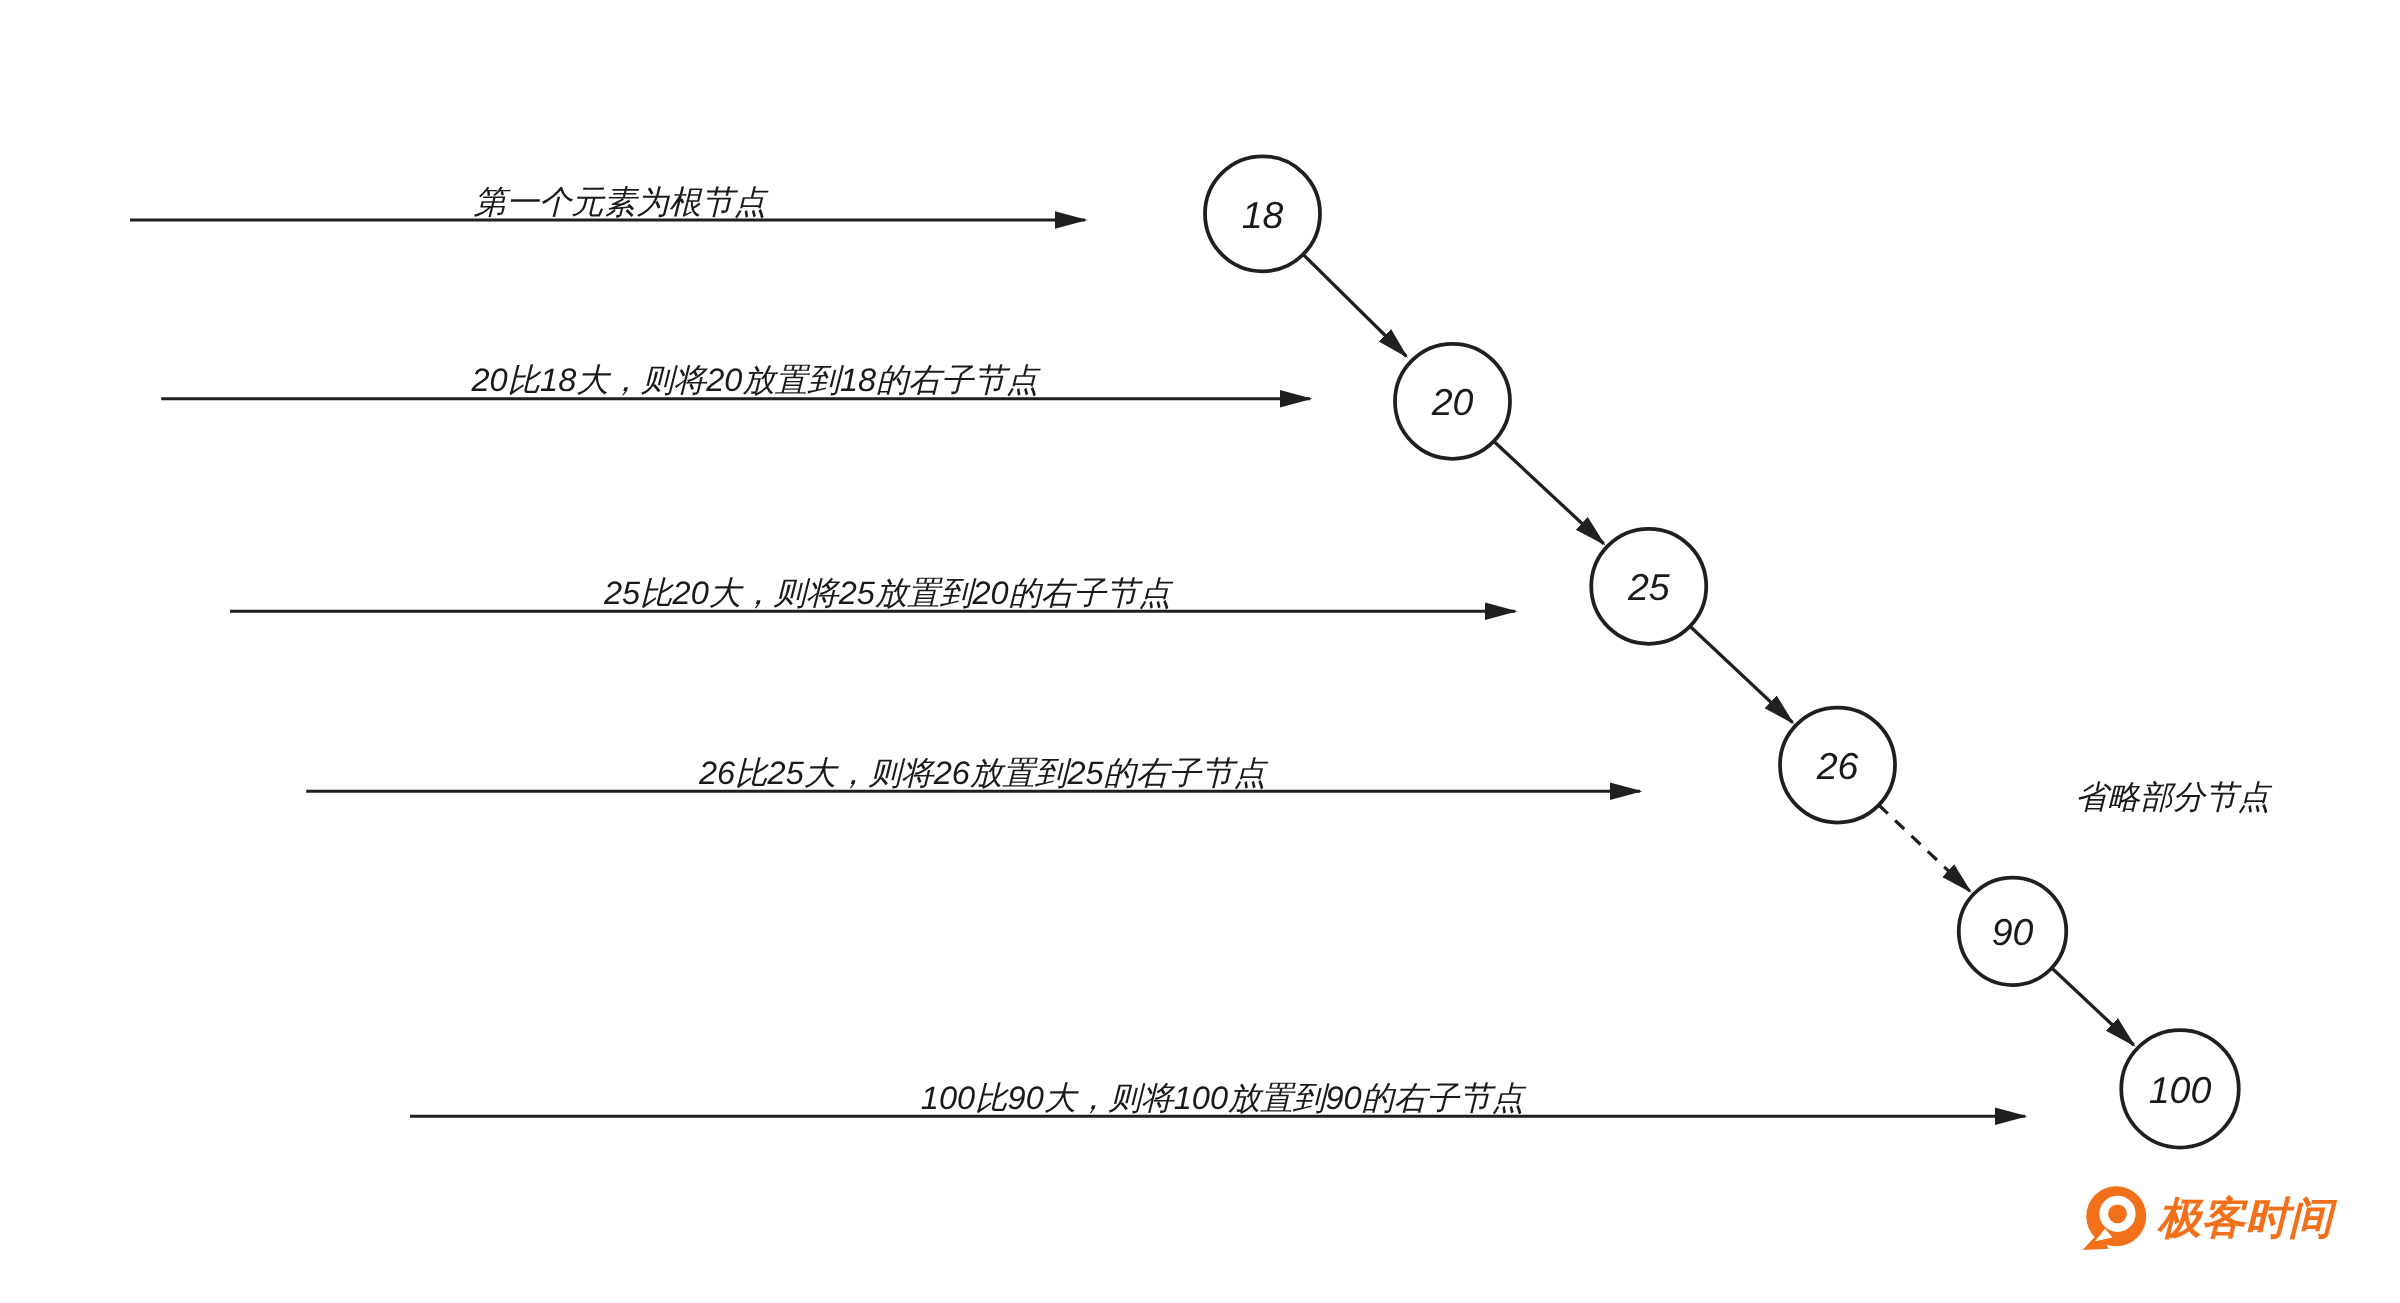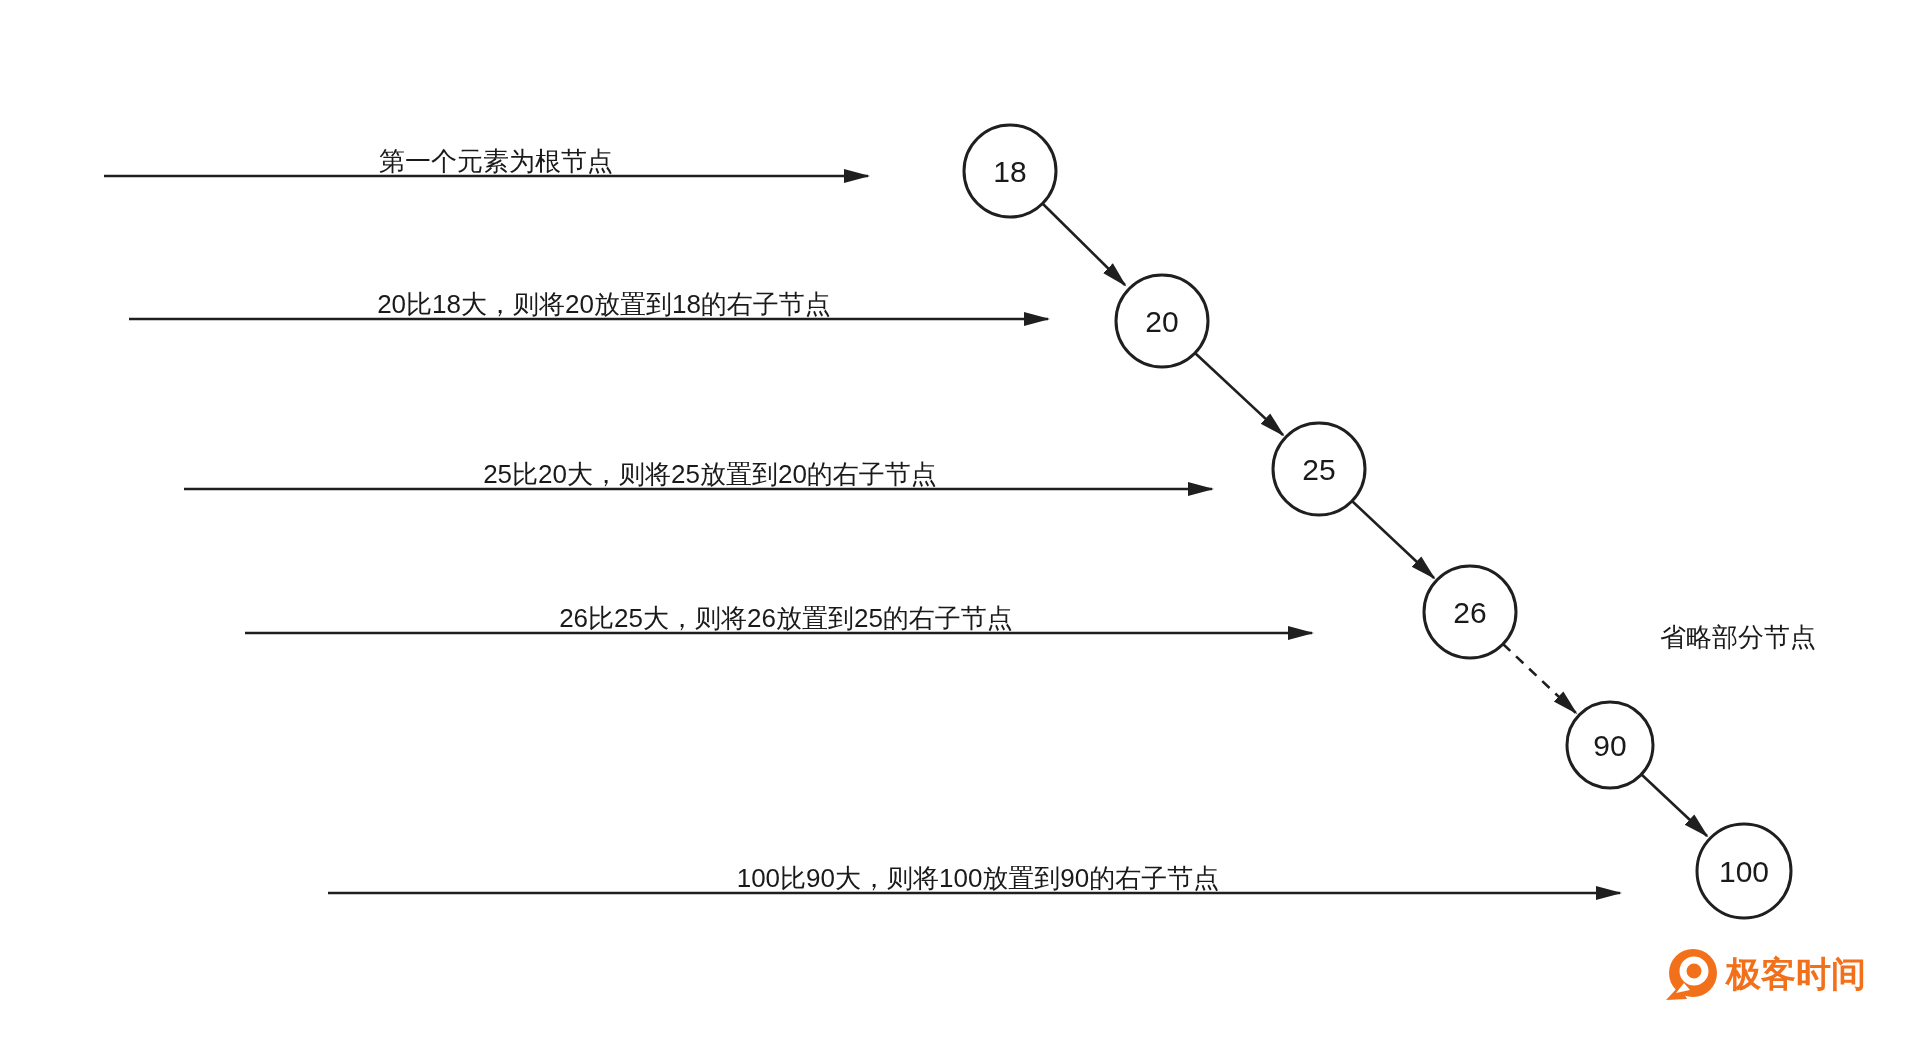--- a/index.html
+++ b/index.html
@@ -9,20 +9,21 @@
     width: 1920px;
     height: 1042px;
     overflow: hidden;
     font-family: "Liberation Sans", "DejaVu Sans", sans-serif;
   }
   .stage {
     position: relative;
     width: 1920px;
     height: 1042px;
     background: #ffffff;
+    font-style: italic;
   }
   svg { display: block; }
   .edge-line {
     stroke: #1f1f1f;
     stroke-width: 2.6;
     fill: none;
   }
   .edge-dashed {
     stroke: #1f1f1f;
     stroke-width: 2.6;

